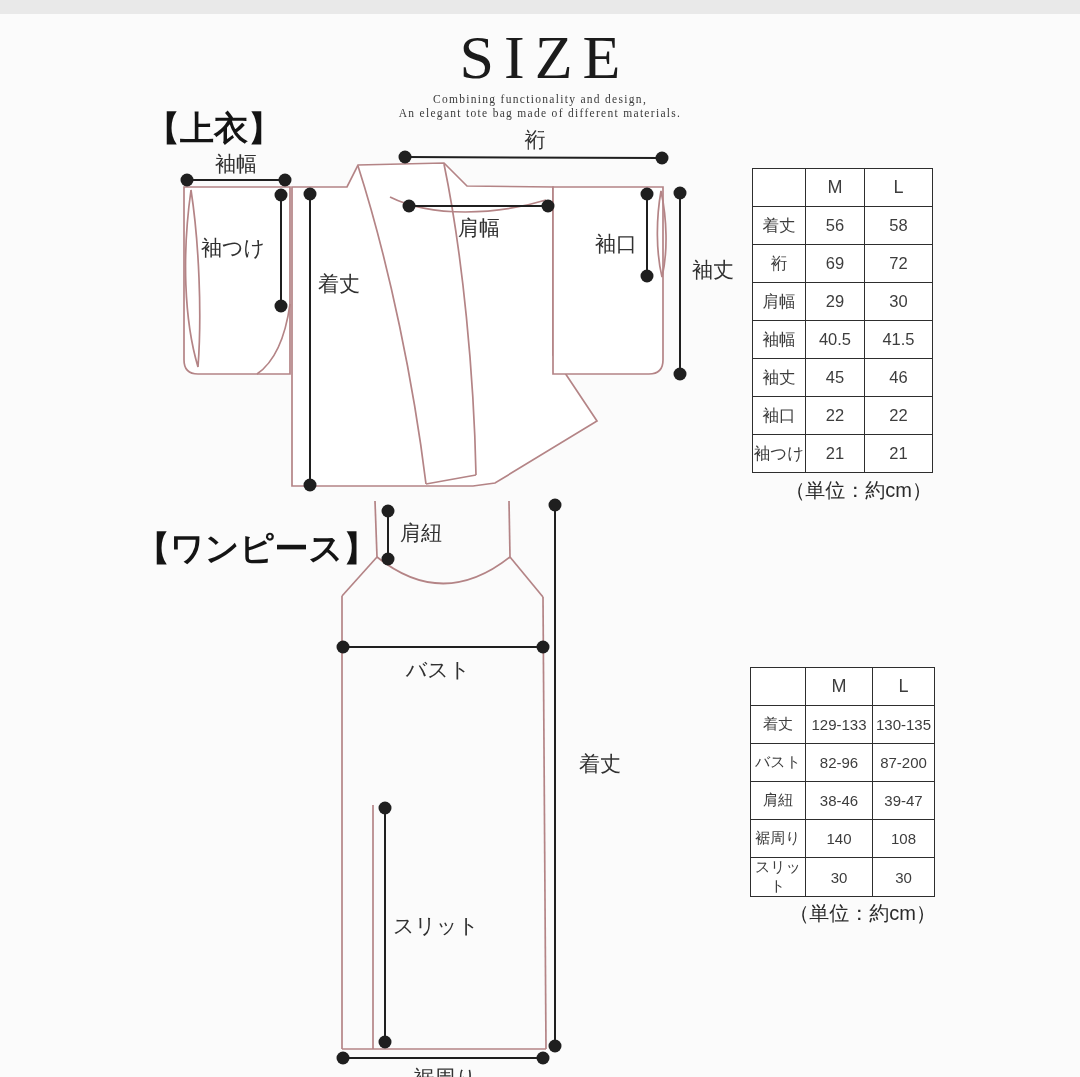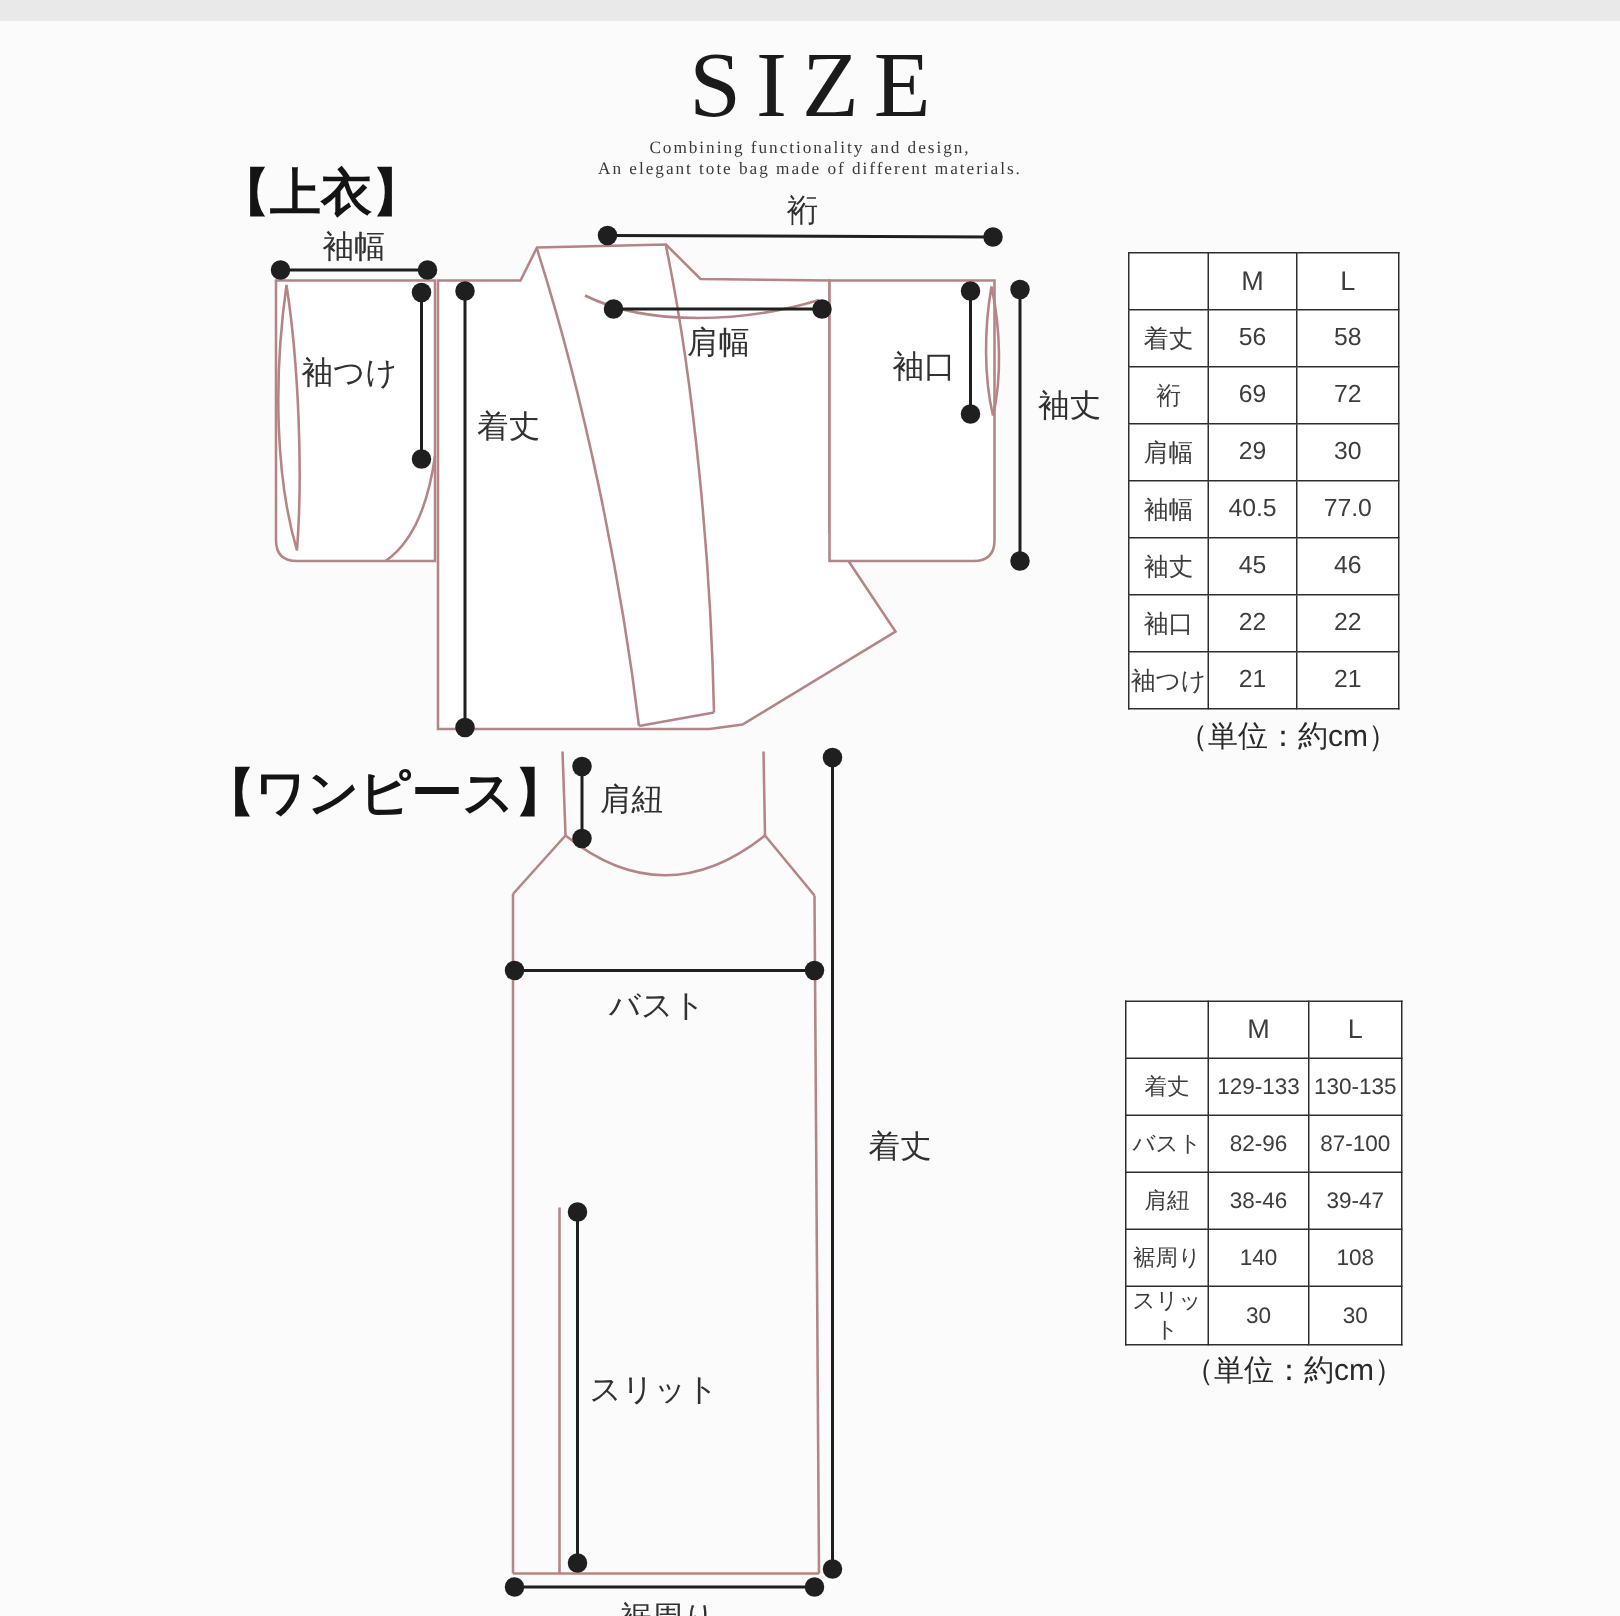--- a/index.html
+++ b/index.html
@@ -11,21 +11,21 @@
   .page{position:relative;width:1080px;height:1077px;background:var(--paper);overflow:hidden;margin:14px auto;}
   .title{position:absolute;top:8px;left:0;width:100%;text-align:center;
     font-family:"Liberation Serif","DejaVu Serif",serif;font-size:62px;letter-spacing:10px;
     padding-left:10px;color:var(--ink);font-weight:500;}
   .sub{position:absolute;left:0;width:100%;text-align:center;
     font-family:"Liberation Serif","DejaVu Serif",serif;font-size:11.5px;letter-spacing:1.3px;color:#3a3a3a;}
   .sub1{top:79px;} .sub2{top:93px;}
   .section-label{position:absolute;font-family:"Liberation Serif","DejaVu Serif",serif;
     font-weight:bold;font-size:34px;color:#141414;white-space:nowrap;}
   .sec-top{left:146px;top:92px;}
-  .sec-dress{left:136px;top:492px;font-family:Liberation Serif, serif;}
+  .sec-dress{left:136px;top:512px;font-family:Liberation Serif, serif;}
   svg.diagram{position:absolute;left:0;top:0;}
   .g{stroke:var(--garment);stroke-width:1.7;fill:none;}
   .gf{stroke:var(--garment);stroke-width:1.7;fill:#ffffff;}
   .m{stroke:var(--measure);stroke-width:2;}
   .dot{fill:var(--measure);}
   .lab{position:absolute;transform:translateX(-50%);white-space:nowrap;
     font-family:"Liberation Serif","DejaVu Serif",serif;font-size:21px;color:#313131;}
   table{position:absolute;border-collapse:collapse;table-layout:fixed;background:#fff;}
   td,th{border:1.5px solid var(--tableBorder);text-align:center;vertical-align:middle;
     color:var(--tableText);font-weight:normal;height:38px;overflow:hidden;}
@@ -172,21 +172,21 @@
       <td class="c2">72</td>
     </tr>
     <tr>
       <td class="c0">肩幅</td>
       <td class="c1">29</td>
       <td class="c2">30</td>
     </tr>
     <tr>
       <td class="c0">袖幅</td>
       <td class="c1">40.5</td>
-      <td class="c2">77.0</td>
+      <td class="c2">41.5</td>
     </tr>
     <tr>
       <td class="c0">袖丈</td>
       <td class="c1">45</td>
       <td class="c2">46</td>
     </tr>
     <tr>
       <td class="c0">袖口</td>
       <td class="c1">22</td>
       <td class="c2">22</td>
@@ -208,21 +208,21 @@
       <th class="c2">L</th>
     </tr>
     <tr>
       <td class="c0">着丈</td>
       <td class="c1">129-133</td>
       <td class="c2">130-135</td>
     </tr>
     <tr>
       <td class="c0">バスト</td>
       <td class="c1">82-96</td>
-      <td class="c2">87-100</td>
+      <td class="c2">87-200</td>
     </tr>
     <tr>
       <td class="c0">肩紐</td>
       <td class="c1">38-46</td>
       <td class="c2">39-47</td>
     </tr>
     <tr>
       <td class="c0">裾周り</td>
       <td class="c1">140</td>
       <td class="c2">108</td>

